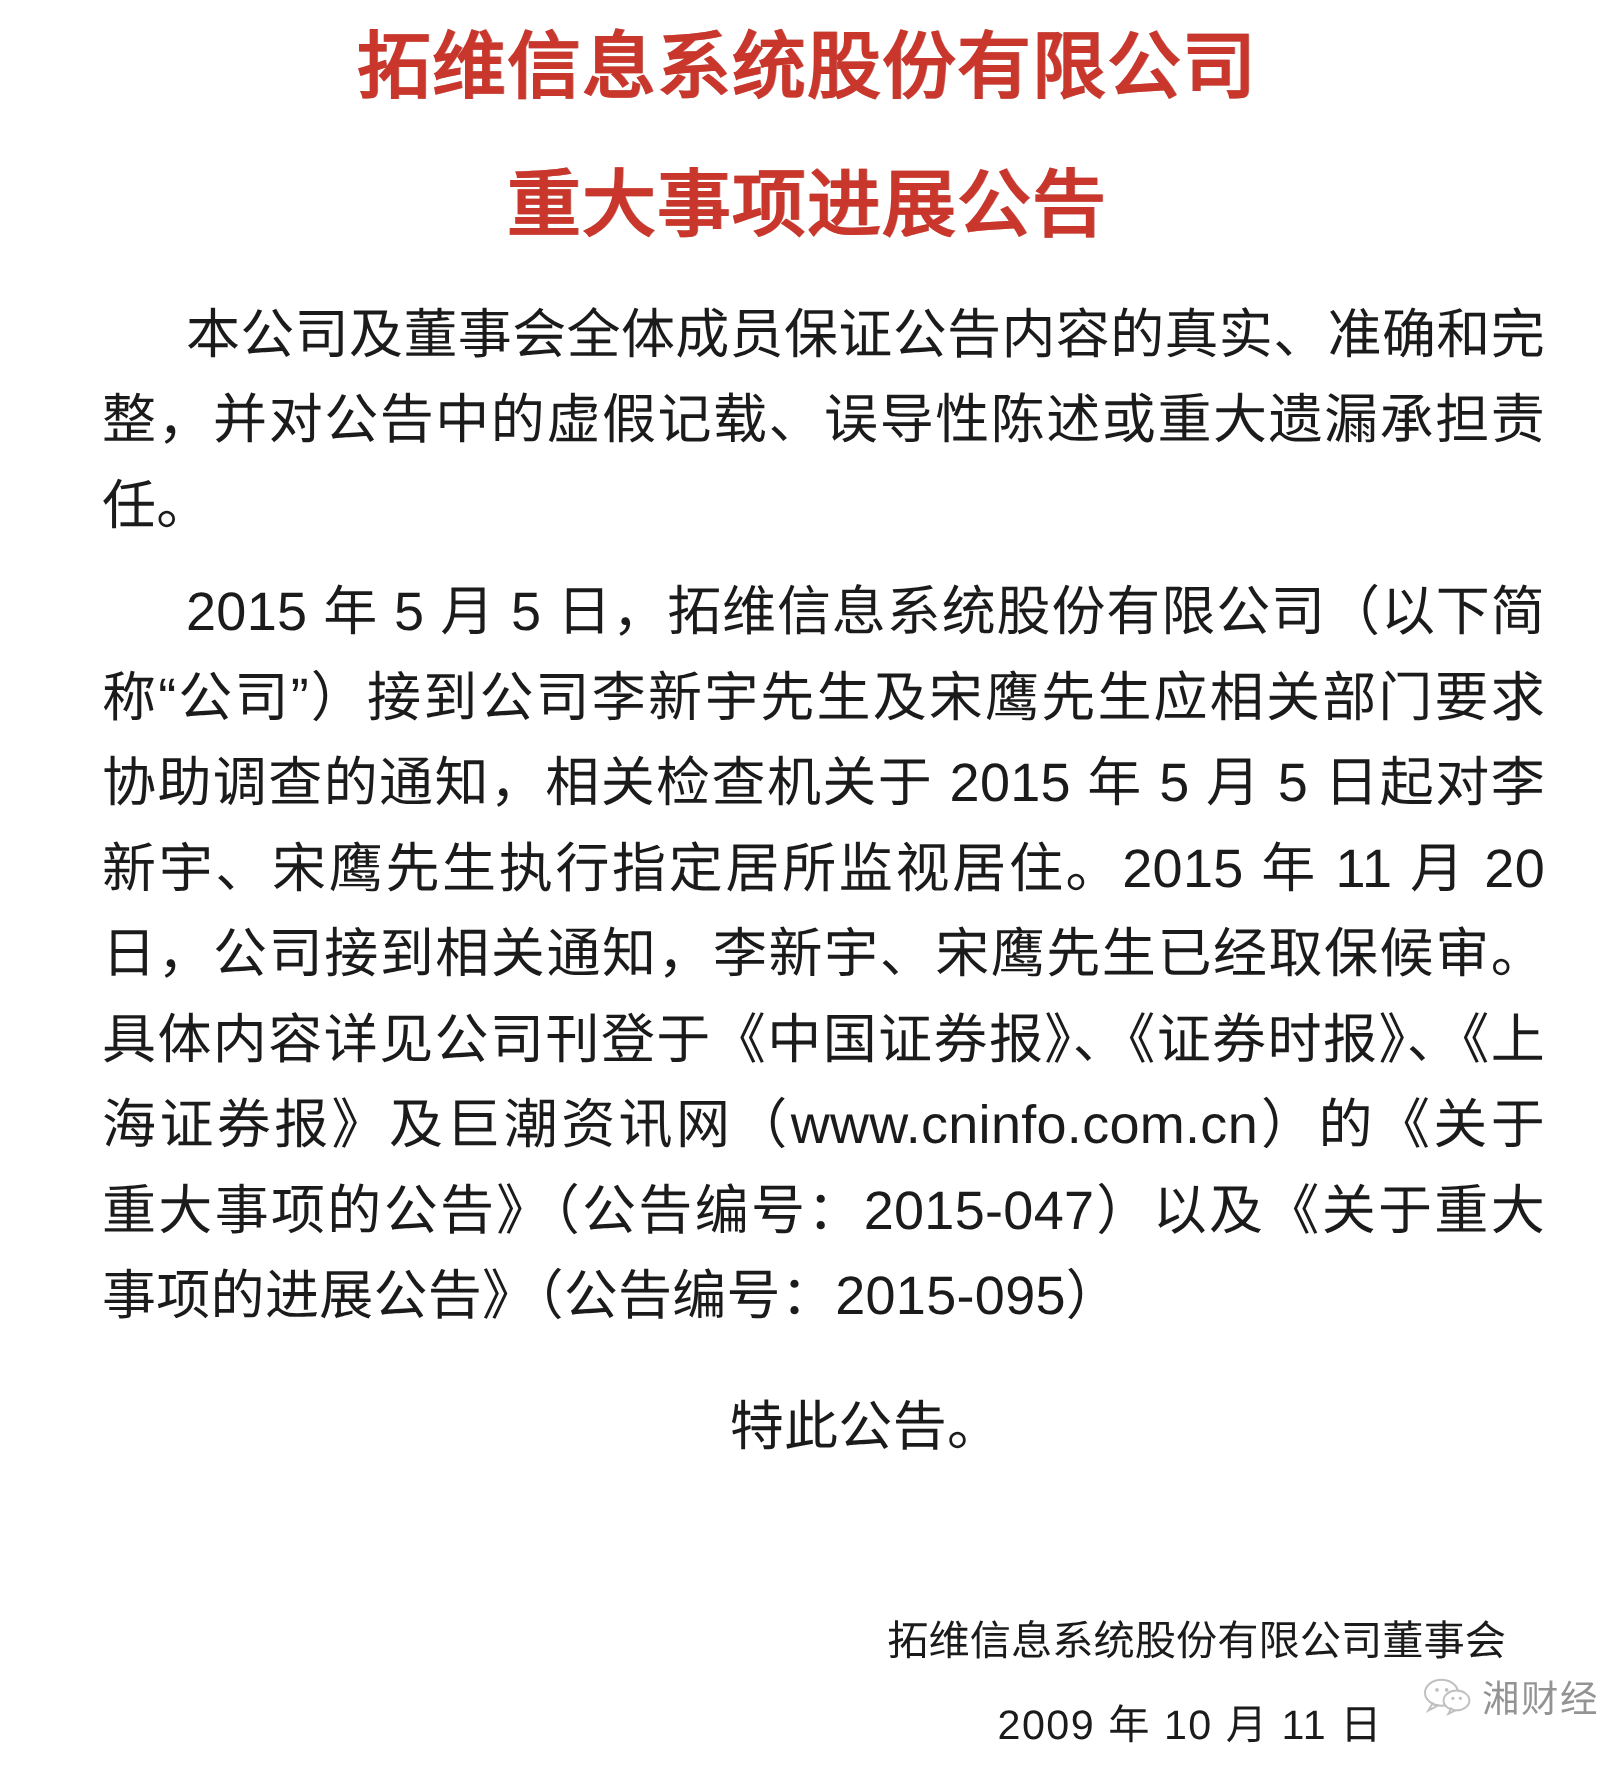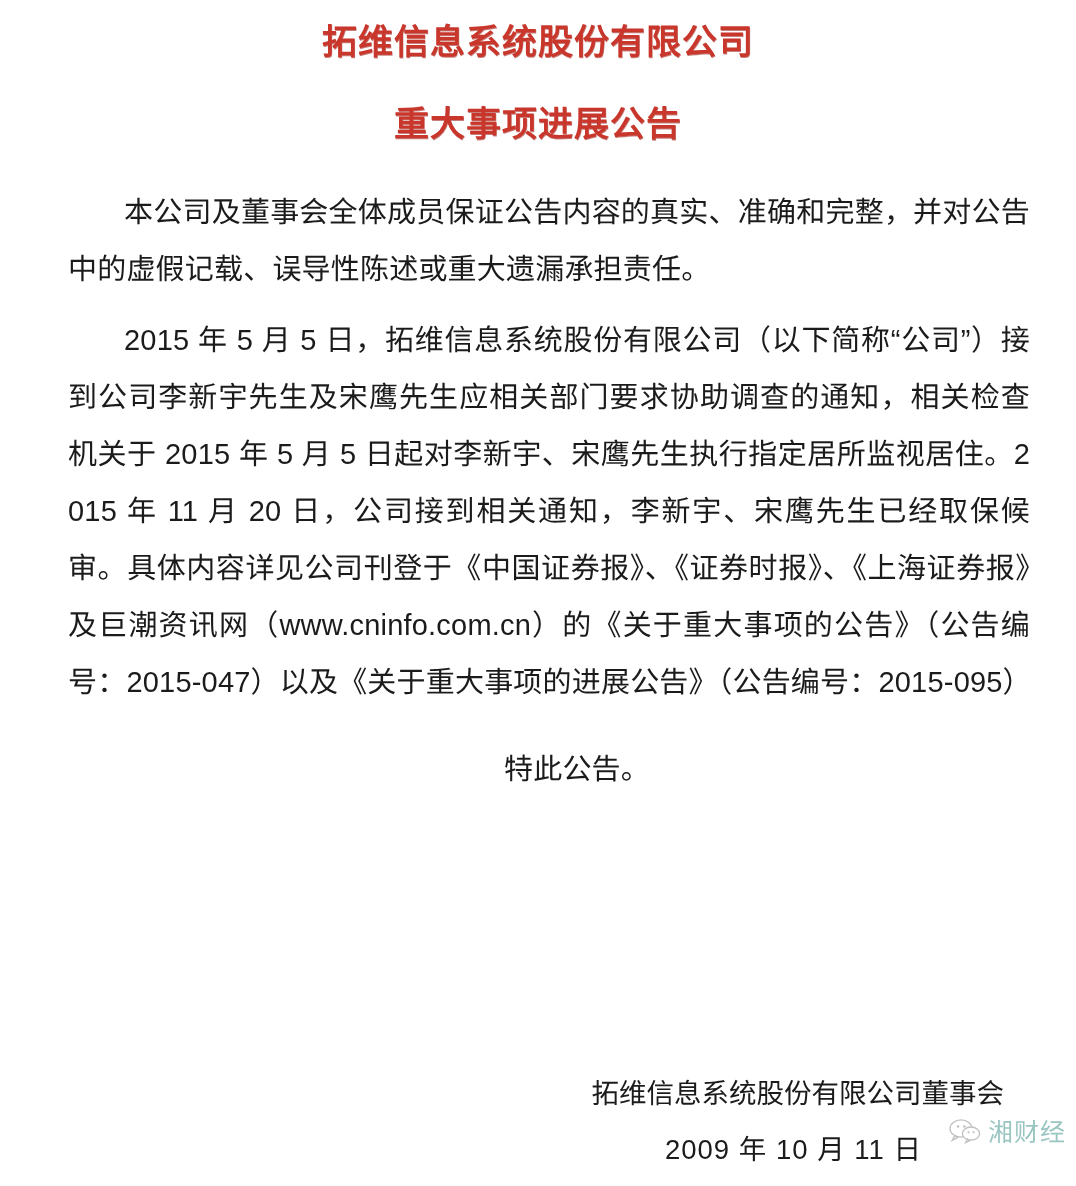--- a/index.html
+++ b/index.html
@@ -19,42 +19,42 @@
     overflow: hidden;
     box-sizing: border-box;
   }
 
   
   .title-block {
     padding-top: 14px;
     text-align: center;
   }
   .doc-title {
-    font-family: Liberation Mono, monospace;
+    font-family: Liberation Serif, serif;
     font-weight: bold;
-    font-size: 35px;
+    font-size: 49px;
     line-height: 62px;
     letter-spacing: 1px;
     color: #c9362b;
     white-space: nowrap;
     text-shadow: 0.5px 0.5px 0 rgba(150, 25, 18, 0.55);
   }
   .doc-title.line2 {
-    margin-top: 20px;
+    margin-top: 30px;
   }
 
   
   .body-wrap {
     margin-top: 26px;
     padding: 0 46px 0 68px;
   }
   p.para {
     margin: 0;
     font-family: "Liberation Sans", "DejaVu Sans", sans-serif;
-    font-size: 29px;
+    font-size: 36px;
     line-height: 57px;
     color: #1b1b1b;
     text-align: justify;
     text-justify: inter-ideograph;
     text-indent: 56px;
     letter-spacing: 0.2px;
     word-break: break-all;
   }
   p.para.last-short {
     text-align: center;
@@ -101,21 +101,21 @@
   .wm-logo {
     width: 34px;
     height: 28px;
     position: relative;
     flex: 0 0 auto;
   }
   .wm-logo svg { display: block; }
   .wm-text {
     font-family: Liberation Serif, serif;
     font-size: 25px;
-    color: #0f766e;
+    color: #000000;
     white-space: nowrap;
     letter-spacing: 1px;
   }
 </style>
 </head>
 <body>
 
 <div class="page">
 
   <div class="title-block">

